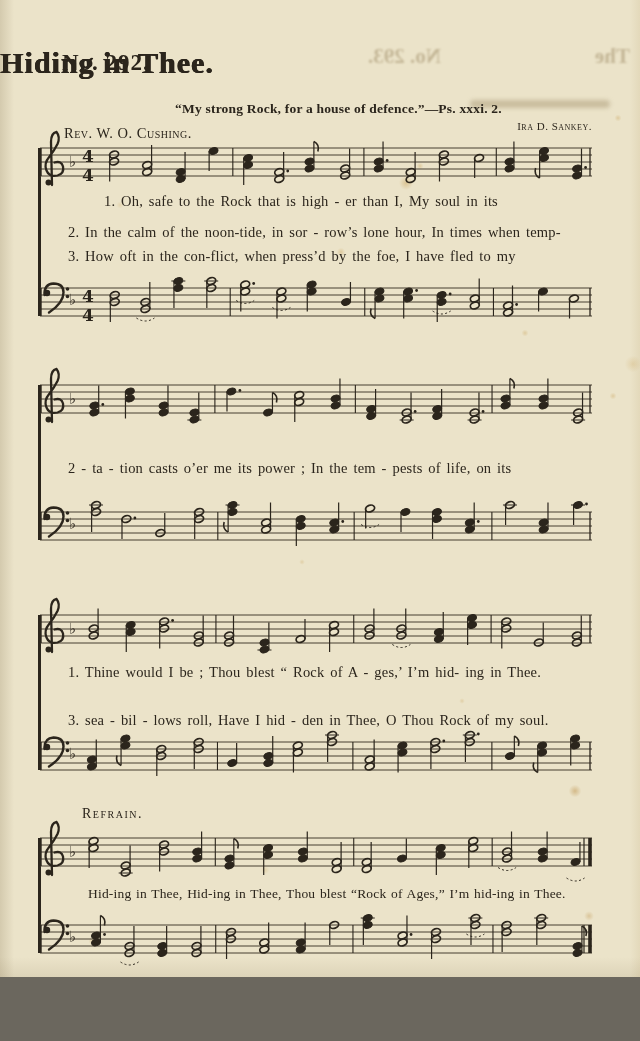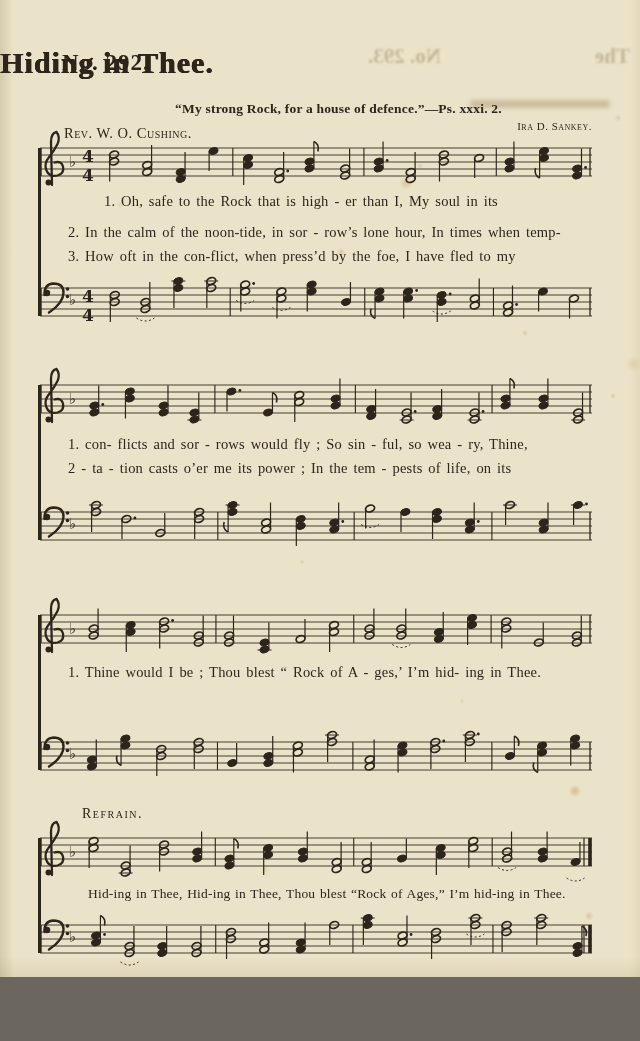--- a/index.html
+++ b/index.html
@@ -432,21 +432,20 @@
         <line x1="533.1334124011919" y1="55" x2="547.1334124011919" y2="55" stroke="#2b251c" stroke-width="1"></line>
         <line x1="544.5334124011919" y1="54.5" x2="544.5334124011919" y2="27.5" stroke="#2b251c" stroke-width="1.2"></line>
         <g transform="rotate(-18 540.1334124011919 47.5)">
           <ellipse cx="540.1334124011919" cy="47.5" rx="4.6" ry="3.3" fill="none" stroke="#2b251c" stroke-width="1.7"></ellipse>
         </g>
         <g transform="rotate(-18 540.1334124011919 54.5)">
           <ellipse cx="540.1334124011919" cy="54.5" rx="4.6" ry="3.3" fill="none" stroke="#2b251c" stroke-width="1.7"></ellipse>
         </g>
         <line x1="552" y1="20" x2="552" y2="48" stroke="#2b251c" stroke-width="1.3"></line>
       </svg></div>
-  <div class="abs verse" style="top:432px;">1. con- flicts and  sor - rows would fly ;  So  sin - ful, so wea - ry, Thine,</div>
   <div class="abs verse" style="top:456px;">2 - ta -  tion casts o’er  me its power ;  In the  tem - pests of life,  on  its</div>
   <div class="abs staff" style="top:492px;" id="staff4"><svg width="558" height="64" viewBox="0 0 558 64">
         <line x1="2" y1="20" x2="554" y2="20" stroke="#463e31" stroke-width="1"></line>
         <line x1="2" y1="27" x2="554" y2="27" stroke="#463e31" stroke-width="1"></line>
         <line x1="2" y1="34" x2="554" y2="34" stroke="#463e31" stroke-width="1"></line>
         <line x1="2" y1="41" x2="554" y2="41" stroke="#463e31" stroke-width="1"></line>
         <line x1="2" y1="48" x2="554" y2="48" stroke="#463e31" stroke-width="1"></line>
         <line x1="3" y1="20" x2="3" y2="48" stroke="#2b251c" stroke-width="1.4"></line>
         <circle cx="9" cy="25" r="3.2" fill="#2b251c"></circle>
         <path d="M6.5 27 Q6 16 15.5 15.5 Q25.5 15.5 25.5 24.5 Q25.5 35 11 44.5" fill="none" stroke="#2b251c" stroke-width="2.4" stroke-linecap="round"></path>
@@ -668,20 +667,21 @@
         <line x1="543.2655620282516" y1="47.5" x2="543.2655620282516" y2="20.5" stroke="#2b251c" stroke-width="1.2"></line>
         <g transform="rotate(-18 538.8655620282516 40.5)">
           <ellipse cx="538.8655620282516" cy="40.5" rx="4.6" ry="3.3" fill="none" stroke="#2b251c" stroke-width="1.7"></ellipse>
         </g>
         <g transform="rotate(-18 538.8655620282516 47.5)">
           <ellipse cx="538.8655620282516" cy="47.5" rx="4.6" ry="3.3" fill="none" stroke="#2b251c" stroke-width="1.7"></ellipse>
         </g>
         <line x1="552" y1="20" x2="552" y2="48" stroke="#2b251c" stroke-width="1.3"></line>
       </svg></div>
   <div class="abs verse" style="top:660px;">1. Thine would I  be ;  Thou blest “ Rock of  A - ges,’ I’m hid- ing  in  Thee.</div>
+  <div class="abs verse" style="top:708px;">3. sea  -  bil - lows roll, Have I  hid - den in Thee, O Thou Rock of  my  soul.</div>
   <div class="abs staff" style="top:722px;" id="staff6"><svg width="558" height="64" viewBox="0 0 558 64">
         <line x1="2" y1="20" x2="554" y2="20" stroke="#463e31" stroke-width="1"></line>
         <line x1="2" y1="27" x2="554" y2="27" stroke="#463e31" stroke-width="1"></line>
         <line x1="2" y1="34" x2="554" y2="34" stroke="#463e31" stroke-width="1"></line>
         <line x1="2" y1="41" x2="554" y2="41" stroke="#463e31" stroke-width="1"></line>
         <line x1="2" y1="48" x2="554" y2="48" stroke="#463e31" stroke-width="1"></line>
         <line x1="3" y1="20" x2="3" y2="48" stroke="#2b251c" stroke-width="1.4"></line>
         <circle cx="9" cy="25" r="3.2" fill="#2b251c"></circle>
         <path d="M6.5 27 Q6 16 15.5 15.5 Q25.5 15.5 25.5 24.5 Q25.5 35 11 44.5" fill="none" stroke="#2b251c" stroke-width="2.4" stroke-linecap="round"></path>
         <circle cx="29.5" cy="21" r="1.8" fill="#2b251c"></circle>

